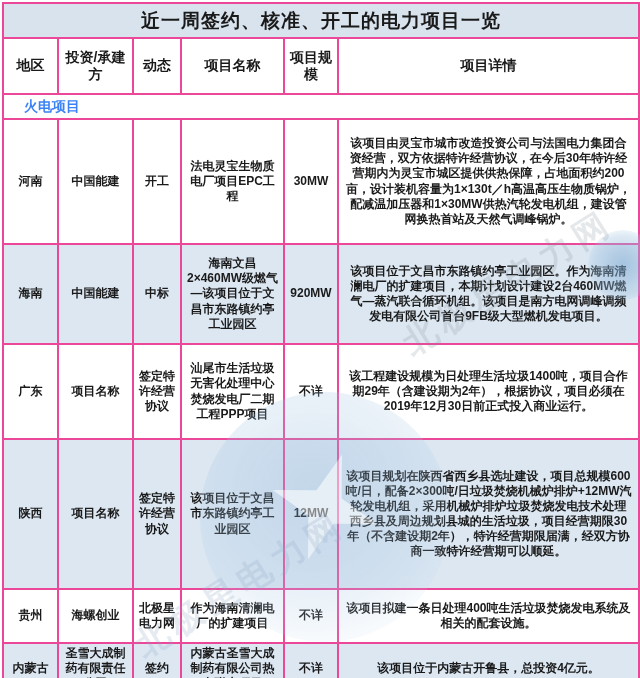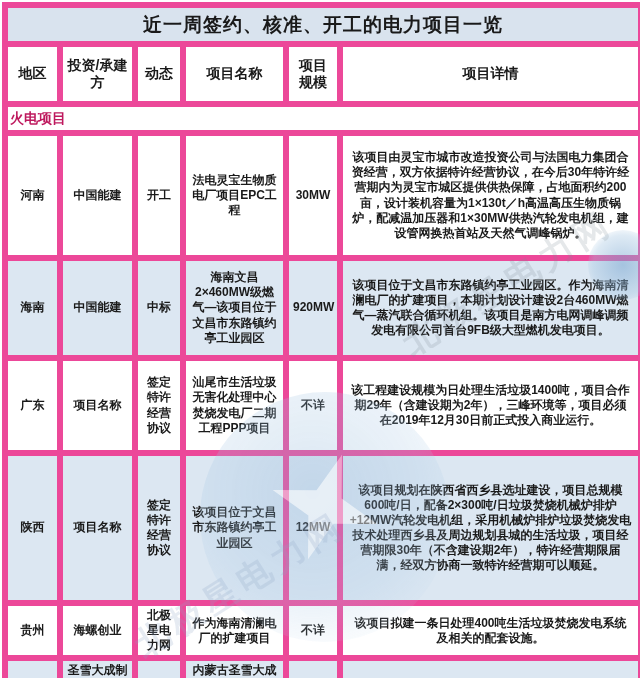--- a/index.html
+++ b/index.html
@@ -8,42 +8,42 @@
     font-family:"Liberation Sans","DejaVu Sans",sans-serif;
     color:#1a1a1a;
   }
   .stage{position:relative;width:640px;height:678px;}
   table{
     border-collapse:collapse;table-layout:fixed;
     width:636px;margin:2px;
     border:2px solid #000;
     background:#fff;position:relative;z-index:2;
   }
-  td,th{border:6px solid #ec4899;vertical-align:middle;padding:2px 4px;overflow:hidden;}
+  td,th{border:2px solid #ec4899;vertical-align:middle;padding:2px 4px;overflow:hidden;}
   
   col.c-region{width:55px}
   col.c-investor{width:75px}
   col.c-status{width:48px}
   col.c-name{width:103px}
   col.c-scale{width:54px}
   col.c-details{width:301px}
   
   tr.title-row td{
     height:29px;background:#d9e3ee;
     font-size:19px;font-weight:700;text-align:center;letter-spacing:1px;
   }
   
   tr.header-row th{
     height:50px;background:#ffffff;
     font-size:14px;font-weight:700;text-align:center;line-height:1.25;
   }
   
   tr.section-row td{
-    height:19px;background:#ffffff;color:#be185d;
-    font-size:14px;font-weight:700;text-align:left;padding-left:2px;
+    height:19px;background:#ffffff;color:#3b82f6;
+    font-size:14px;font-weight:700;text-align:left;padding-left:20px;
   }
   
   tbody td{
     font-size:12px;font-weight:600;text-align:center;line-height:1.26;
   }
   tbody td.cell-details{padding:3px 6px;}
   tbody tr:nth-child(even){background:#dce7f2;}
   tbody tr:nth-child(1){height:125px}
   tbody tr:nth-child(2){height:100px}
   tbody tr:nth-child(3){height:95px}
@@ -122,21 +122,21 @@
       <td class="cell-scale">920MW</td>
       <td class="cell-details">该项目位于文昌市东路镇约亭工业园区。作为海南清澜电厂的扩建项目，本期计划设计建设2台460MW燃气—蒸汽联合循环机组。该项目是南方电网调峰调频发电有限公司首台9FB级大型燃机发电项目。</td>
     </tr>
 
     <tr>
       <td class="cell-region">广东</td>
       <td class="cell-investor">项目名称</td>
       <td class="cell-status">签定特许经营协议</td>
       <td class="cell-name">汕尾市生活垃圾无害化处理中心焚烧发电厂二期工程PPP项目</td>
       <td class="cell-scale">不详</td>
-      <td class="cell-details">该工程建设规模为日处理生活垃圾1400吨，项目合作期29年（含建设期为2年），三峰环境等，项目必须在2019年12月30日前正式投入商业运行。</td>
+      <td class="cell-details">该工程建设规模为日处理生活垃圾1400吨，项目合作期29年（含建设期为2年），根据协议，项目必须在2019年12月30日前正式投入商业运行。</td>
     </tr>
 
     <tr>
       <td class="cell-region">陕西</td>
       <td class="cell-investor">项目名称</td>
       <td class="cell-status">签定特许经营协议</td>
       <td class="cell-name">该项目位于文昌市东路镇约亭工业园区</td>
       <td class="cell-scale">12MW</td>
       <td class="cell-details">该项目规划在陕西省西乡县选址建设，项目总规模600吨/日，配备2×300吨/日垃圾焚烧机械炉排炉+12MW汽轮发电机组，采用机械炉排炉垃圾焚烧发电技术处理西乡县及周边规划县城的生活垃圾，项目经营期限30年（不含建设期2年），特许经营期限届满，经双方协商一致特许经营期可以顺延。</td>
     </tr>

